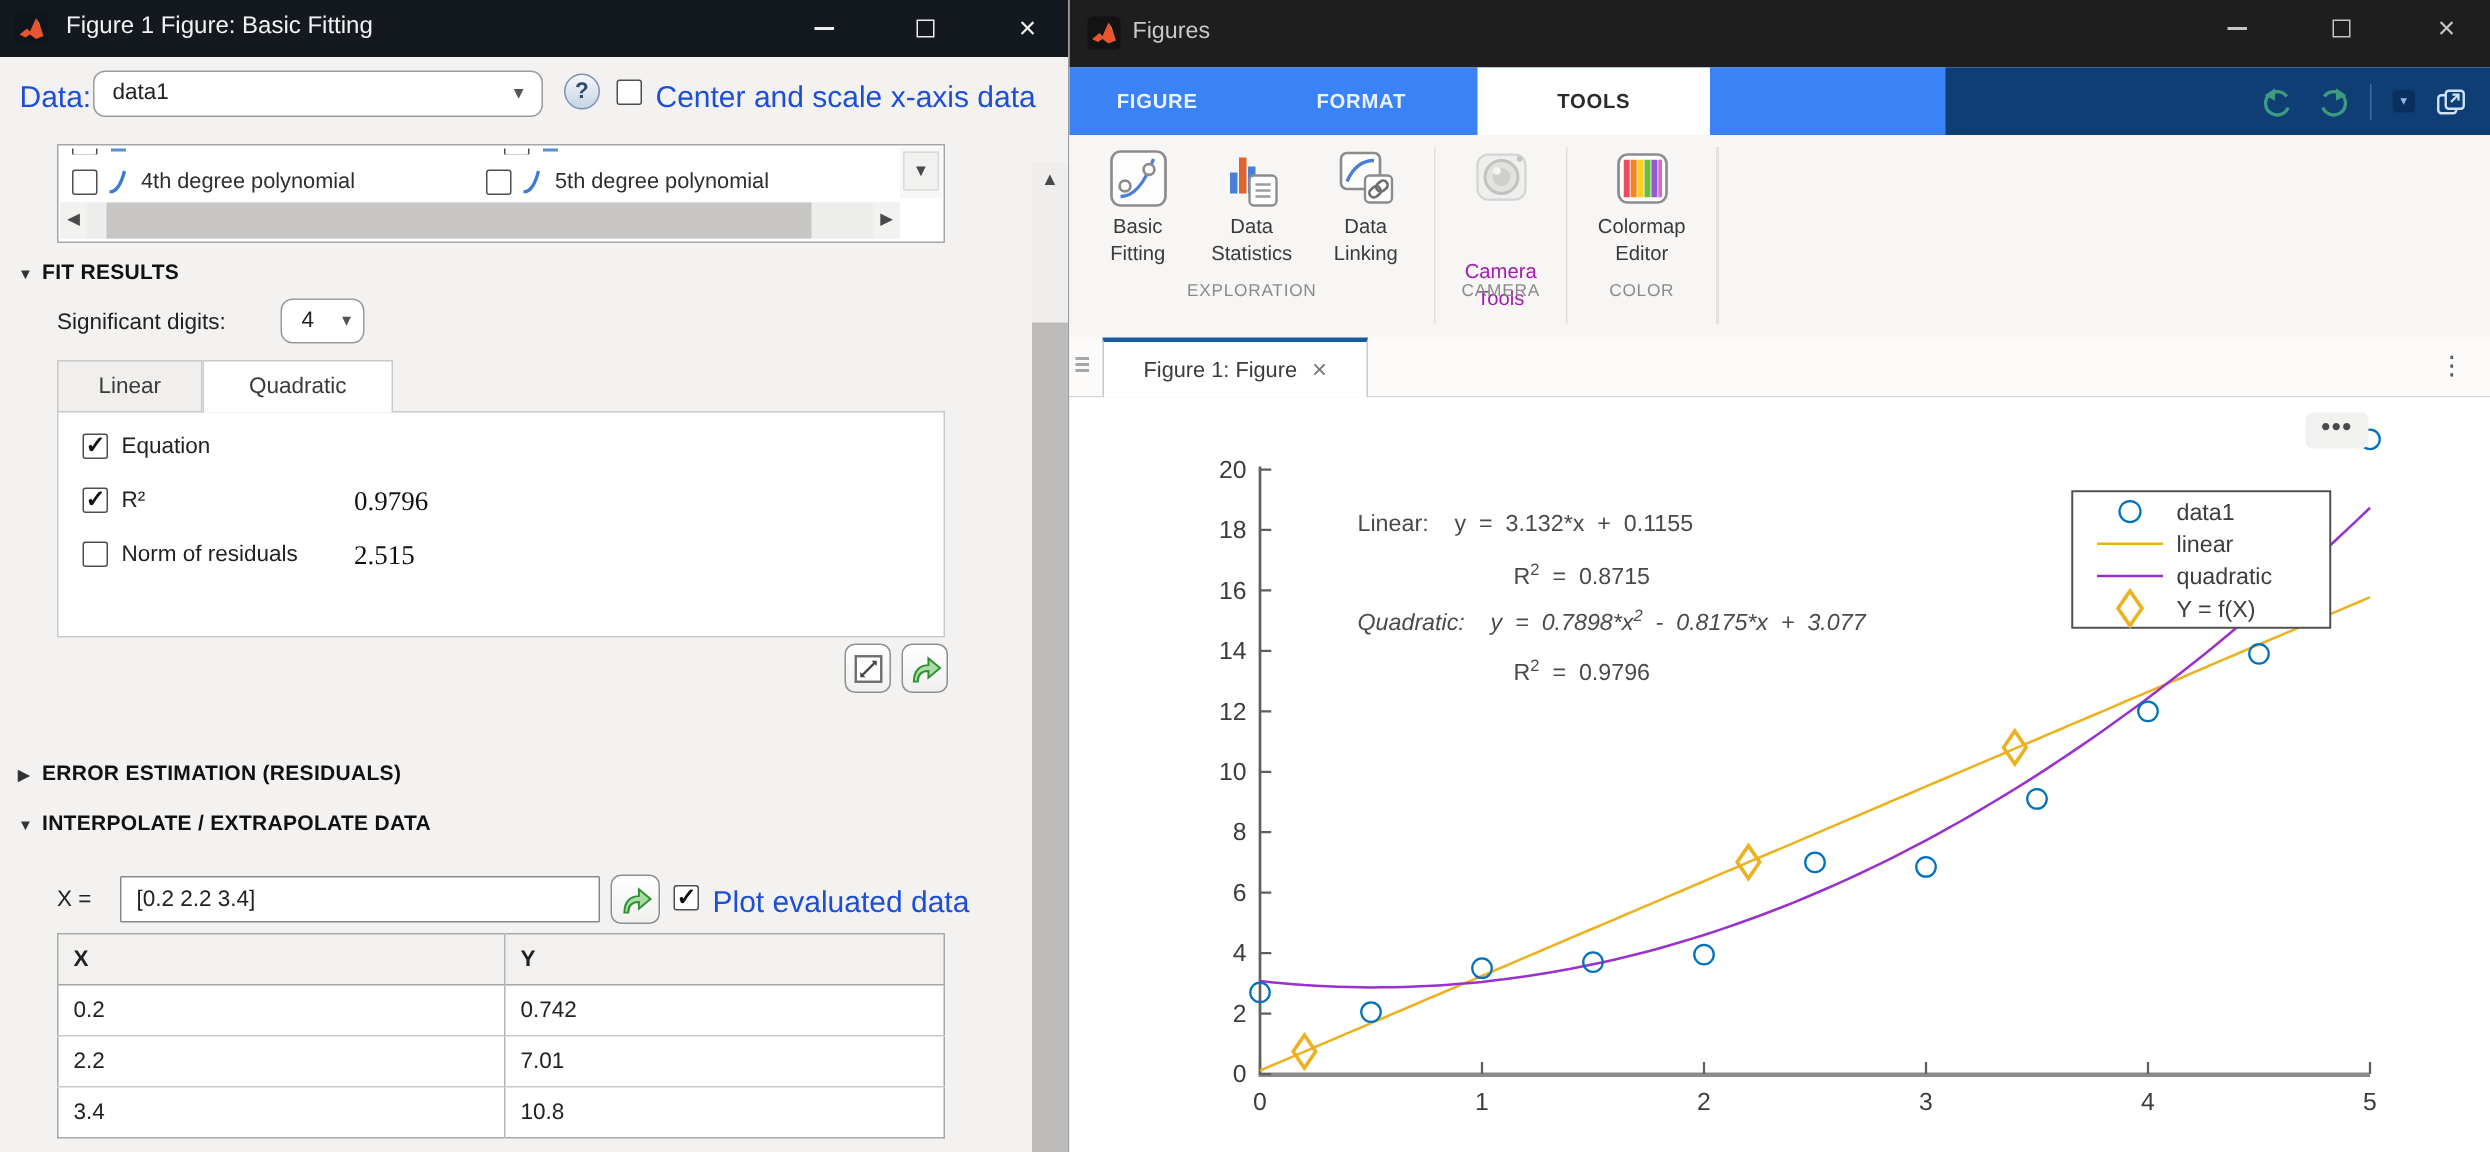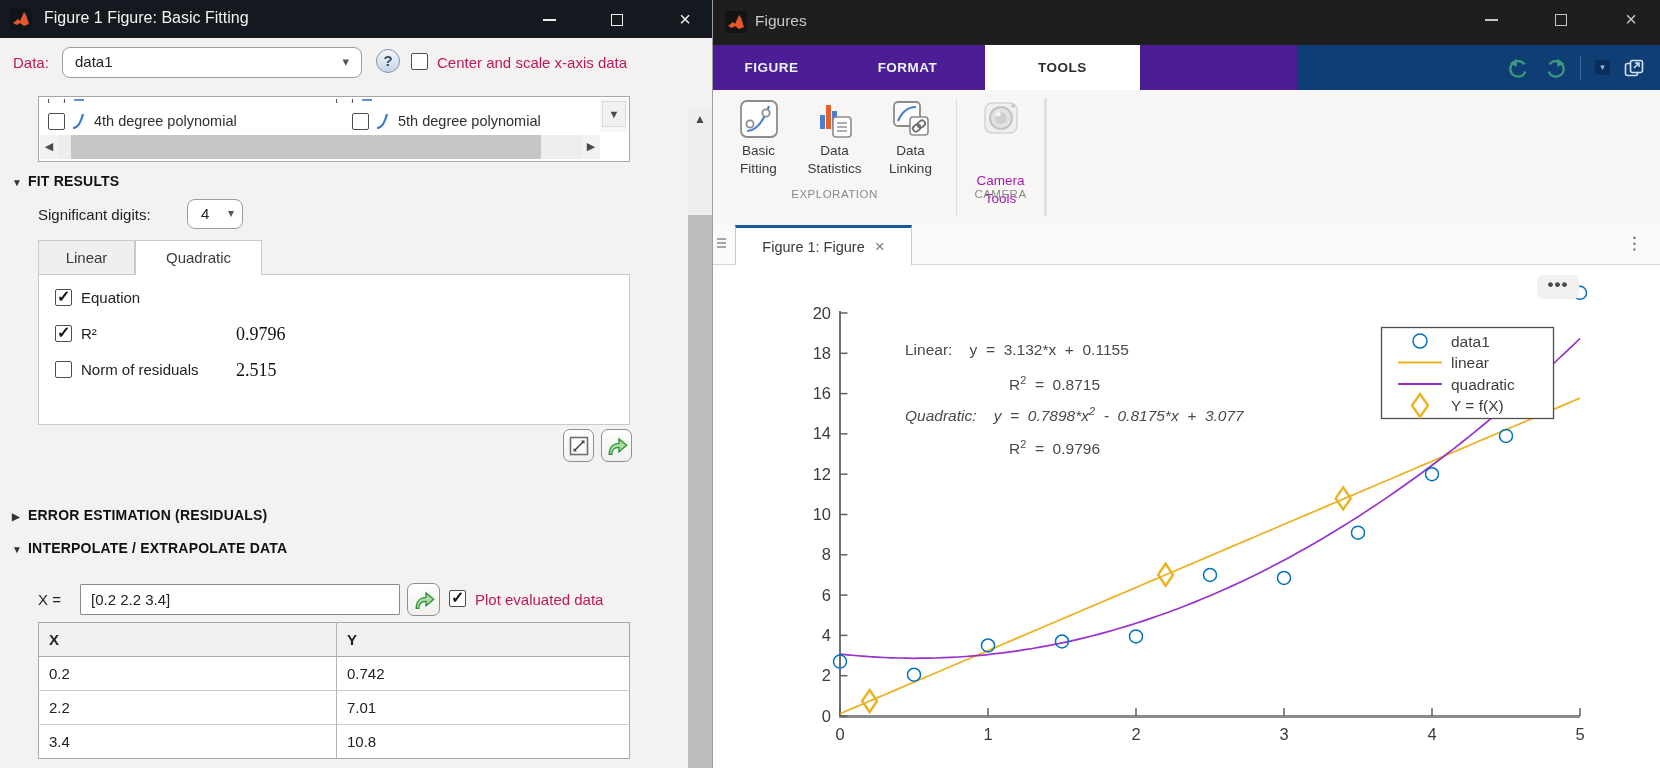--- a/index.html
+++ b/index.html
@@ -15,21 +15,21 @@
   #l-titlebar .ml-logo { left:10px; top:8px; }
   .l-title { position:absolute; left:44px; top:9px; font-size:16px; color:#F2F2F2; }
   .winbtns { position:absolute; top:0; height:38px; display:flex; align-items:center; }
   #l-titlebar .winbtns { right:16px; gap:46px; }
   .wb { width:22px; text-align:center; cursor:default; }
   .wb .bar { display:inline-block; width:13px; height:2px; background:#EDEDED; vertical-align:middle; }
   .wb .box { display:inline-block; width:12px; height:12px; border:1.6px solid #EDEDED; vertical-align:middle; }
   .wb .x { font-size:20px; line-height:20px; color:#EDEDED; }
 
   #l-datarow { left:0; top:38px; width:713px; height:56px; }
-  .lbl { font-size:15px; color:#be185d; }
+  .lbl { font-size:20px; color:#1d4ed8; }
   #data-label { position:absolute; left:13px; top:16px; }
   #data-dd { position:absolute; left:62px; top:9px; width:300px; height:31px; background:#fff; border:1.5px solid #9B9B9B; border-radius:8px; font-size:15px; color:#222; line-height:28px; padding-left:12px; }
   #data-dd .dda { position:absolute; right:12px; top:0; color:#555; font-size:13px; }
   #help-icon { position:absolute; left:376px; top:11px; width:24px; height:24px; border-radius:50%; border:1.5px solid #7E93B5; background:linear-gradient(#F4F7FA,#C8D4E4); color:#2F4A66; font-weight:bold; font-size:15px; text-align:center; line-height:22px; }
   .cb { display:inline-block; width:17px; height:17px; background:#fff; border:1.7px solid #4E4E4E; border-radius:2px; position:relative; vertical-align:middle; }
   .cb .chk { position:absolute; left:1px; top:-3px; font-size:16px; font-weight:bold; color:#111; }
   #center-cb { position:absolute; left:411px; top:15px; }
   #center-label { position:absolute; left:437px; top:16px; }
 
   
@@ -84,21 +84,21 @@
   #l-vsb .thumb { position:absolute; left:0; top:107px; width:24px; height:553px; background:#BDBCBB; }
 
   
   #rwin { left:713px; top:0; width:947px; height:768px; background:#fff; }
   #r-titlebar { left:0; top:0; width:947px; height:45px; background:#1E1E1E; }
   #r-titlebar .ml-logo { left:12px; top:11px; background:#131313; }
   #r-titlebar .l-title { left:42px; top:12px; color:#C9C9C9; font-size:15.5px; }
   #r-titlebar .winbtns { right:18px; gap:48px; }
   #r-titlebar .bar { background:#C4C4C4; } #r-titlebar .box { border-color:#C4C4C4; } #r-titlebar .x { color:#C4C4C4; }
 
-  #r-ribbon { left:0; top:45px; width:947px; height:45px; background:#4c1d95; display:flex; }
+  #r-ribbon { left:0; top:45px; width:947px; height:45px; background:#3b82f6; display:flex; }
   .rtab { height:45px; line-height:45px; text-align:center; font-size:13.5px; font-weight:600; color:#EAF2FB; letter-spacing:.5px; }
   .rtab.active { background:#fff; color:#2B2B2B; }
   #ribbon-right { position:absolute; left:584px; top:0; width:363px; height:45px; background:#0E3E74; }
   .rr-icons { position:absolute; right:16px; top:0; height:45px; display:flex; align-items:center; gap:14px; }
   .rr-sep { width:1px; height:24px; background:#3A6CA3; }
   .dd-badge { width:15px; height:15px; border-radius:3px; background:#0A2F5C; color:#8FB9E8; font-size:9px; text-align:center; line-height:14px; }
 
   #r-toolbar { left:0; top:90px; width:947px; height:135px; background:#F7F6F4; display:flex; }
   .tgroup { position:relative; height:117px; display:flex; justify-content:center; gap:4px; padding-top:8px; }
   .tsep { width:1px; height:118px; margin-top:8px; background:#E0DFDD; flex:none; }
@@ -166,21 +166,21 @@
             <span class="sbit" style="left:26px;width:10px;height:14px;background:#5B8FD4;"></span>
         </div>
         <div class="fl-row" style="top:9px;">
           <span class="fl-item" style="left:8px;">
             <span class="cb"></span>
             <svg width="15" height="16" viewBox="0 0 15 16">
                 <path d="M1 15 C6 15 9 9 11 1" fill="none" stroke="#3B7BD6" stroke-width="2.2"></path>
               </svg>
             <span>4th degree polynomial</span>
           </span>
-          <span class="fl-item" style="left:312px;">
+          <span class="fl-item" style="left:284px;">
             <span class="cb"></span>
             <svg width="15" height="16" viewBox="0 0 15 16">
                 <path d="M1 15 C6 15 9 9 11 1" fill="none" stroke="#3B7BD6" stroke-width="2.2"></path>
               </svg>
             <span>5th degree polynomial</span>
           </span>
         </div>
       </div>
       <div id="fl-vsb">
         <div class="sbtn">▼</div>
@@ -383,20 +383,37 @@
               <circle cx="20" cy="20" r="6" fill="#CFCFCE"></circle>
               <circle cx="17" cy="16" r="2.5" fill="#F4F4F3"></circle>
               <circle cx="32" cy="8" r="1.8" fill="#C2C2C1"></circle>
             </svg>
           </span>
           <span class="tlabel">Camera Tools</span>
         </div>
         <span class="glabel">CAMERA</span>
       </div>
       <span class="tsep"></span>
+      <div class="tgroup" style="width:99px;">
+        <div class="tbtn" style="width:86px;">
+          <span class="ticon">
+            <svg width="40" height="40" viewBox="0 0 40 40">
+              <rect x="4" y="4" width="32" height="32" rx="6" fill="#FDFDFD" stroke="#8C8C8C" stroke-width="1.8"></rect>
+              <rect x="7.5" y="7.5" width="4" height="25" fill="#ED4C5C"></rect>
+              <rect x="12.1" y="7.5" width="4" height="25" fill="#F5831F"></rect>
+              <rect x="16.7" y="7.5" width="4" height="25" fill="#F7D023"></rect>
+              <rect x="21.3" y="7.5" width="4" height="25" fill="#67BF3E"></rect>
+              <rect x="25.9" y="7.5" width="4" height="25" fill="#8E5BD0"></rect>
+              <rect x="30.5" y="7.5" width="2.5" height="25" fill="#D868C8"></rect>
+            </svg>
+          </span>
+          <span class="tlabel">Colormap Editor</span>
+        </div>
+        <span class="glabel">COLOR</span>
+      </div>
       <span class="tsep"></span>
       <span class="tsep"></span>
       <span id="ribbon-collapse">
         <svg width="16" height="13" viewBox="0 0 16 13">
             <rect x="2" y="0" width="12" height="2.2" fill="#8C8C8C"></rect>
             <polygon points="8,4 13,11 3,11" fill="#8C8C8C"></polygon>
           </svg>
       </span>
     </div>
 

